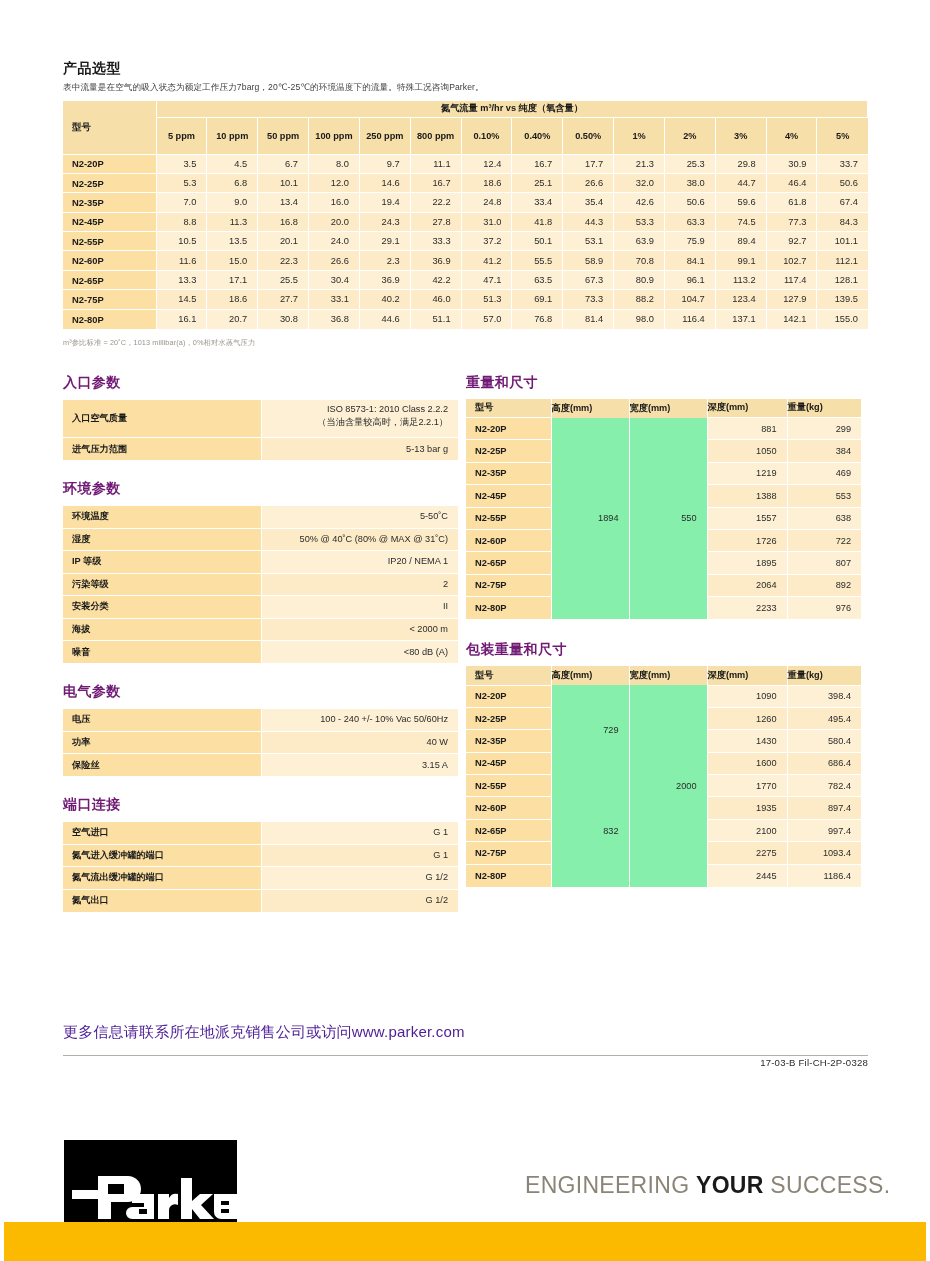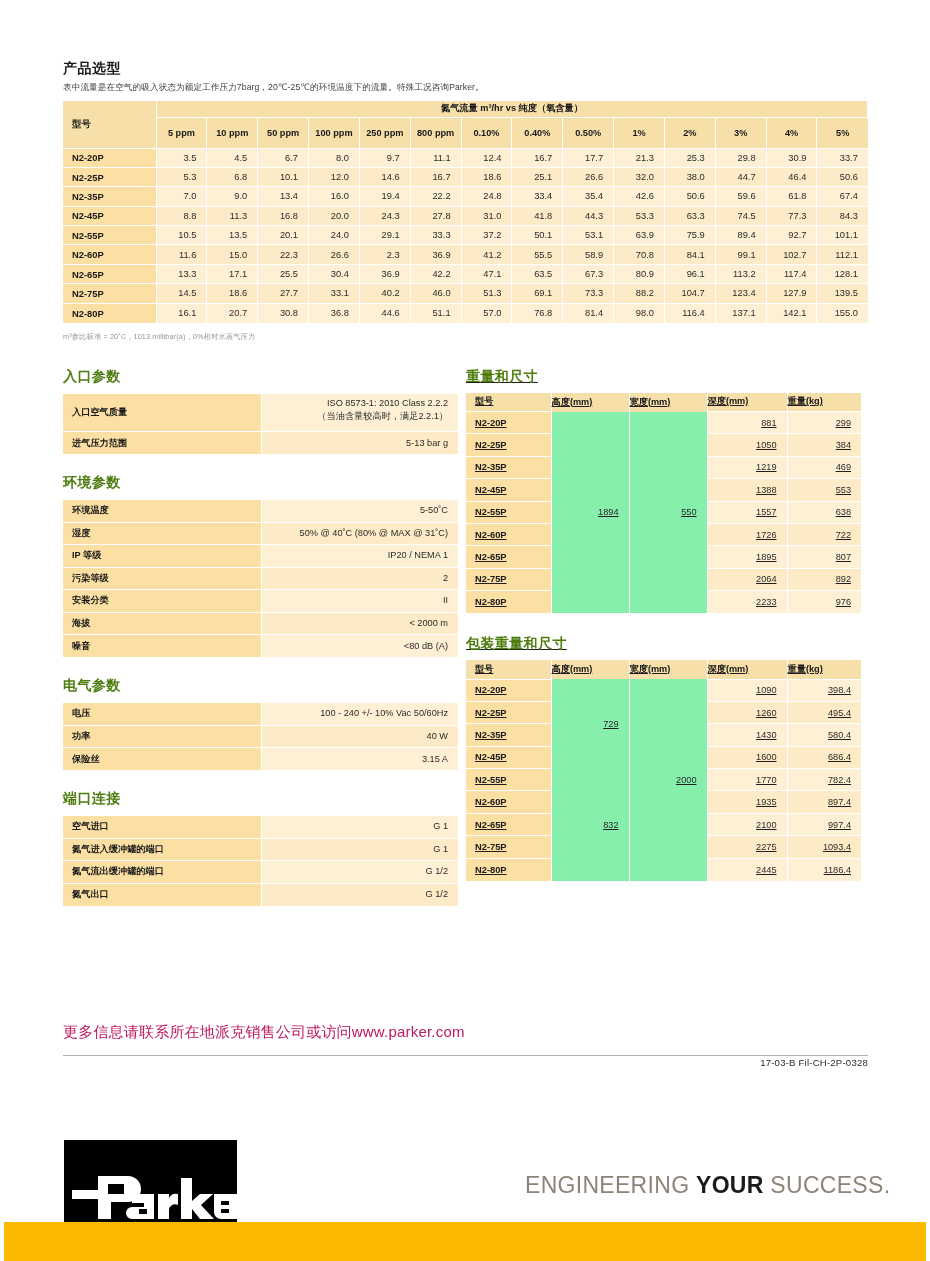--- a/index.html
+++ b/index.html
@@ -34,21 +34,21 @@
   }
   .sub-note {
     font-size: 8.6px;
     color: #3d3d3d;
     margin-bottom: 7px;
     letter-spacing: .1px;
   }
   .h-sec {
     font-size: 14px;
     font-weight: bold;
-    color: #4d7c0f;
+    color: #701a75;
     letter-spacing: .4px;
     margin: 0 0 7px 0;
   }
 
   
   table {
     border-collapse: collapse;
     width: 100%;
     table-layout: fixed;
   }
@@ -64,21 +64,21 @@
     background: #f6dfa8;
     height: 16px;
     text-align: center;
     font-weight: bold;
     font-size: 9.2px;
     color: #1a1a1a;
     border-right: 1.5px solid #ffffff;
   }
   .sel-table .col-head {
     background: #f6dfa8;
-    height: 31px;
+    height: 37px;
     text-align: center;
     font-weight: bold;
     font-size: 9.2px;
     color: #1a1a1a;
     border-right: 1.5px solid #ffffff;
     border-top: 1.5px solid #ffffff;
   }
   .sel-table .model-head {
     background: #f6dfa8;
     text-align: left;
@@ -119,21 +119,21 @@
     letter-spacing: .1px;
   }
 
   
   .cols {
     display: flex;
     gap: 0;
     margin-top: 26px;
   }
   .col-left { width: 403px; }
-  .col-right { width: 402px; padding-left: 0; text-decoration: underline; }
+  .col-right { width: 402px; padding-left: 0; }
   .col-right-inner { width: 395px; }
 
   
   .spec-table { width: 395px; margin-bottom: 20px; }
   .spec-table td.lbl {
     background: #fbdfa3;
     width: 198px;
     font-weight: bold;
     font-size: 9.2px;
     padding: 0 0 0 9px;
@@ -200,21 +200,21 @@
   }
   .dim-table tr.alt td.num { background: #fcebc6; }
 
   
   .footer-line {
     position: absolute;
     left: 63px;
     top: 1023px;
     width: 805px;
     font-size: 15px;
-    color: #be185d;
+    color: #4c1d95;
     letter-spacing: .2px;
   }
   .rule {
     position: absolute;
     left: 63px;
     top: 1055px;
     width: 805px;
     height: 1px;
     background: #b3b0a8;
   }

